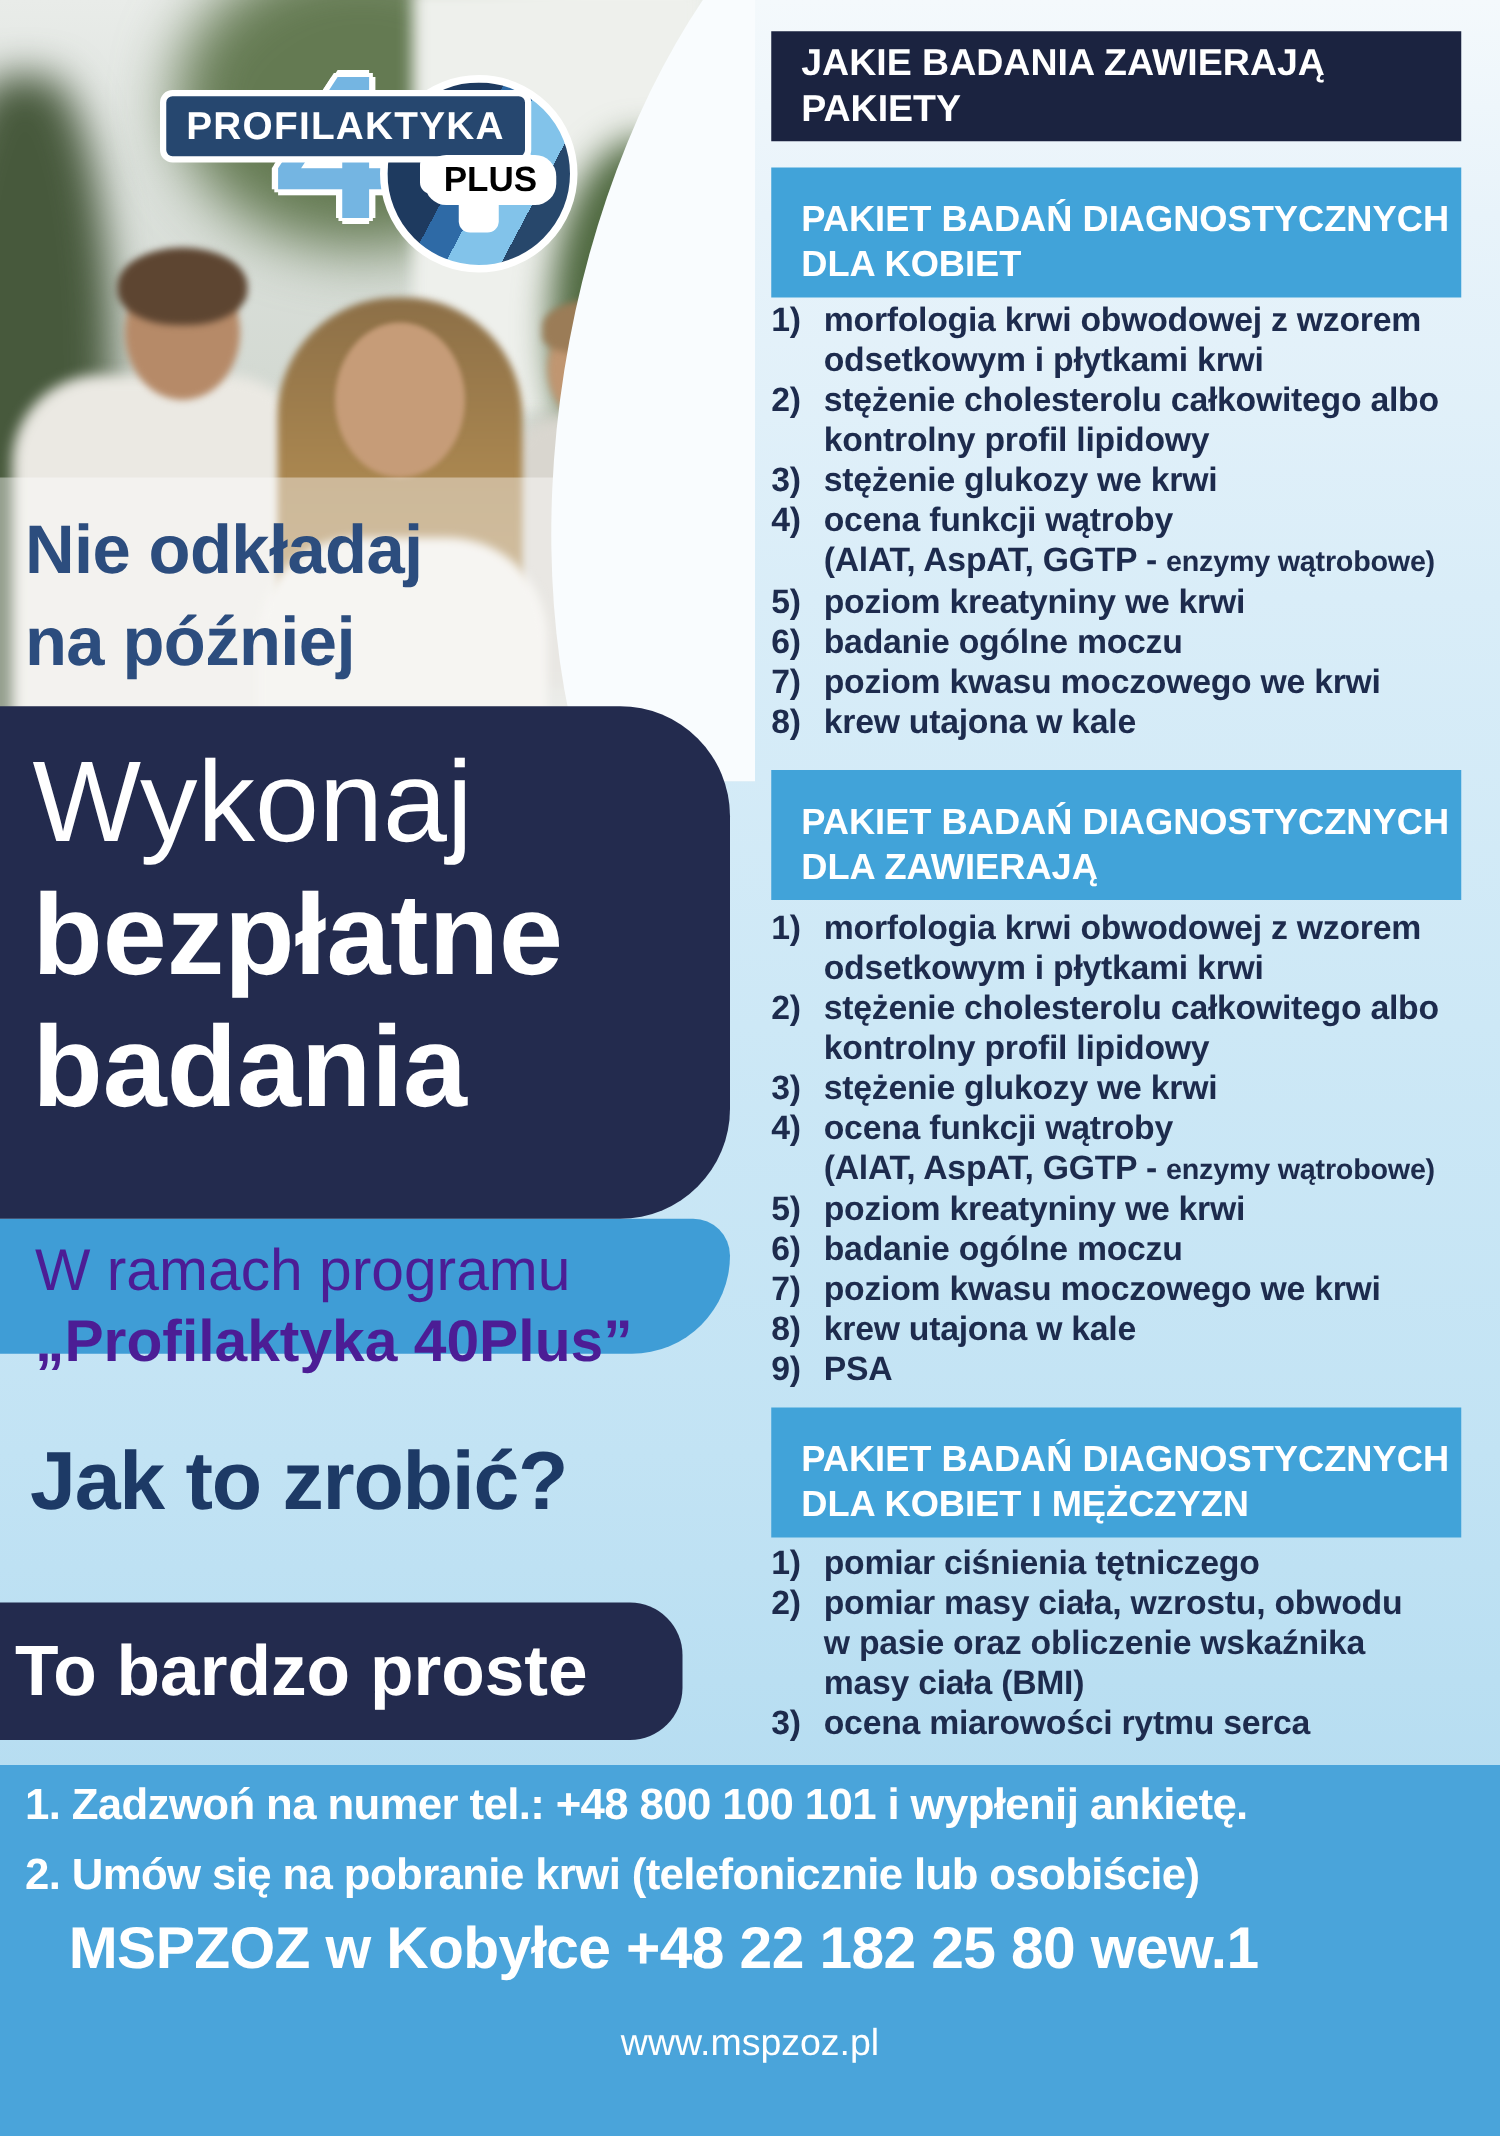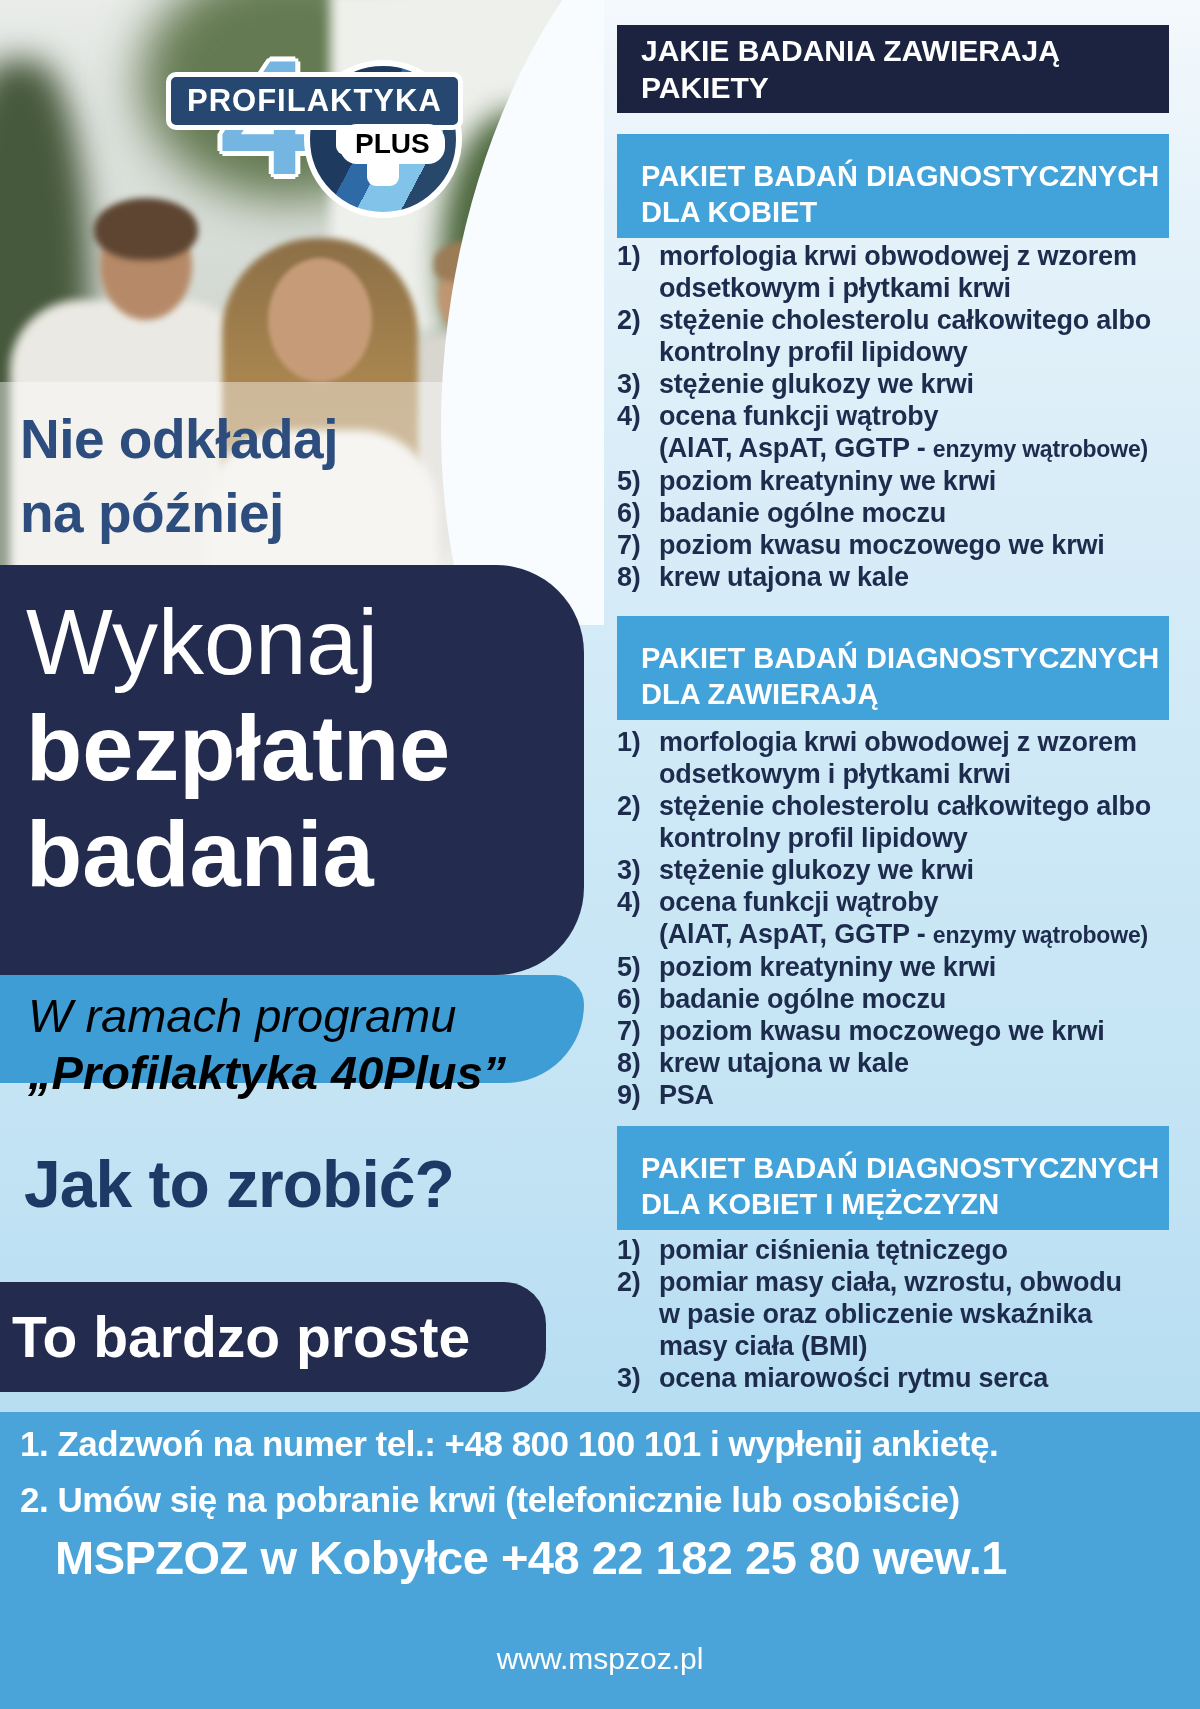--- a/index.html
+++ b/index.html
@@ -30,30 +30,30 @@
   .sweep{left:448px;top:-150px;width:560px;height:980px;background:#f9fcfe;border-radius:50%;transform:rotate(9deg);}
   
   .logo{position:absolute;left:128px;top:42px;width:350px;height:195px;z-index:3;}
   .logo-four{position:absolute;left:92px;top:-18px;font-size:164px;font-weight:700;color:#74b5e2;
     text-shadow:3px 3px 0 #fff,-3px 3px 0 #fff,3px -3px 0 #fff,-3px -3px 0 #fff,5px 0 0 #fff,-5px 0 0 #fff,0 5px 0 #fff,0 -5px 0 #fff;}
   .logo-circle{position:absolute;left:176px;top:18px;width:158px;height:158px;border-radius:50%;border:6px solid #fff;box-sizing:border-box;
     background:linear-gradient(118deg,#1e3a5f 42%,#2e6aa6 42% 55%,#82c3ea 55% 75%,#27476b 75%);}
   .plus-v{position:absolute;left:239px;top:50px;width:32px;height:94px;background:#fff;border-radius:9px;}
   .plus-h{position:absolute;left:208px;top:81px;width:94px;height:32px;background:#fff;border-radius:9px;}
   .logo-band{position:absolute;left:0;top:30px;height:58px;padding:0 16px;background:#26476f;border:5px solid #fff;border-radius:10px;
-    color:#fff;font-weight:700;font-size:31px;line-height:48px;letter-spacing:1px;box-sizing:border-box;margin-left:38px;}
+    color:#fff;font-weight:700;font-size:31px;line-height:48px;letter-spacing:1px;box-sizing:border-box;}
   .logo-pill{position:absolute;left:212px;top:82px;padding:4px 15px;background:#fff;border-radius:17px;color:#000000;font-weight:700;font-size:28px;}
   
   .tagline{position:absolute;left:20px;top:402px;z-index:3;font-size:55px;font-weight:700;color:#2c4d7e;line-height:74px;letter-spacing:-0.5px;}
   .cta-box{position:absolute;left:0;top:565px;width:584px;height:410px;background:#232b4e;border-radius:0 88px 88px 0;z-index:2;
     padding:24px 0 0 26px;box-sizing:border-box;color:#fff;}
   .cta-l1{font-size:92px;font-weight:400;line-height:106px;}
   .cta-l2,.cta-l3{font-size:92px;font-weight:700;line-height:106px;}
   .program-box{position:absolute;left:0;top:975px;width:584px;height:108px;background:#3f9dd6;border-radius:0 30px 80px 0;
-    color:#000000;padding:12px 0 0 28px;box-sizing:border-box;z-index:1;font-style:italic;}
+    color:#4c1d95;padding:12px 0 0 28px;box-sizing:border-box;z-index:1;}
   .program-l1{font-size:47px;font-weight:400;line-height:57px;}
   .program-l2{font-size:47px;font-weight:700;line-height:57px;}
   .how-q{position:absolute;left:24px;top:1146px;font-size:66px;font-weight:700;color:#1d3a66;letter-spacing:-1px;z-index:2;}
   .how-a-box{position:absolute;left:0;top:1282px;width:546px;height:110px;background:#232b4e;border-radius:0 42px 42px 0;color:#fff;z-index:2;}
   .how-a{font-size:57px;font-weight:700;line-height:110px;padding-left:12px;}
   
   .rtitle{position:absolute;left:617px;top:25px;width:552px;background:#1b2340;color:#fff;
     font-size:30px;font-weight:700;line-height:37px;padding:7px 16px 7px 24px;box-sizing:border-box;z-index:2;}
   .rheader{position:absolute;left:617px;width:552px;background:#41a3d9;color:#fff;
     font-size:29px;font-weight:700;line-height:36px;padding:24px 0 8px 24px;box-sizing:border-box;z-index:2;}
@@ -68,21 +68,21 @@
   .num{flex:0 0 42px;}
   .txt{flex:1;}
   .ln{display:block;white-space:nowrap;}
   .small{font-size:23px;}
   
   .footer{position:absolute;left:0;top:1412px;width:1200px;height:297px;background:#4aa4da;z-index:2;}
   .f-step1,.f-step2{position:absolute;left:20px;font-size:35px;font-weight:700;color:#fff;letter-spacing:-0.5px;white-space:nowrap;}
   .f-step1{top:12px;}
   .f-step2{top:68px;}
   .f-contact{position:absolute;left:55px;top:118px;font-size:47px;font-weight:700;color:#fff;letter-spacing:-0.5px;white-space:nowrap;}
-  .f-site{position:absolute;left:0;top:230px;width:100%;text-align:center;font-size:30px;font-weight:400;color:#fff;}
+  .f-site{position:absolute;left:0;top:206px;width:100%;text-align:center;font-size:30px;font-weight:400;color:#fff;}
 </style>
 </head>
 <body>
 
 <div id="poster">
 
   <div class="photo-wrap">
     <div class="photo">
       <div class="blob tree-left"></div>
       <div class="blob foliage-center"></div>

